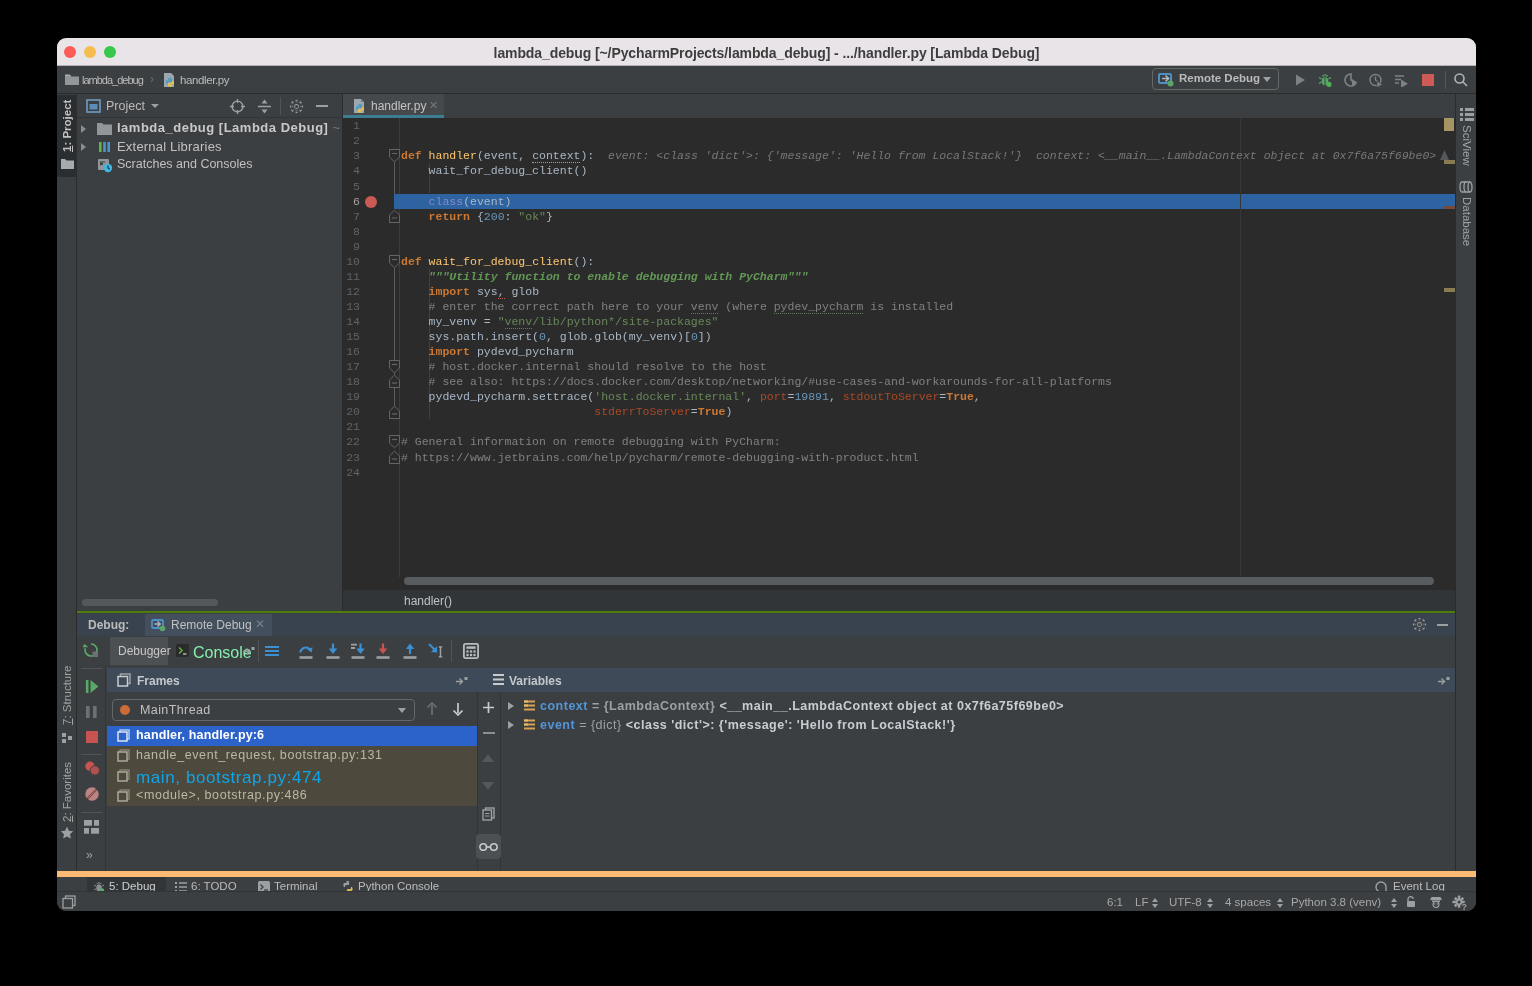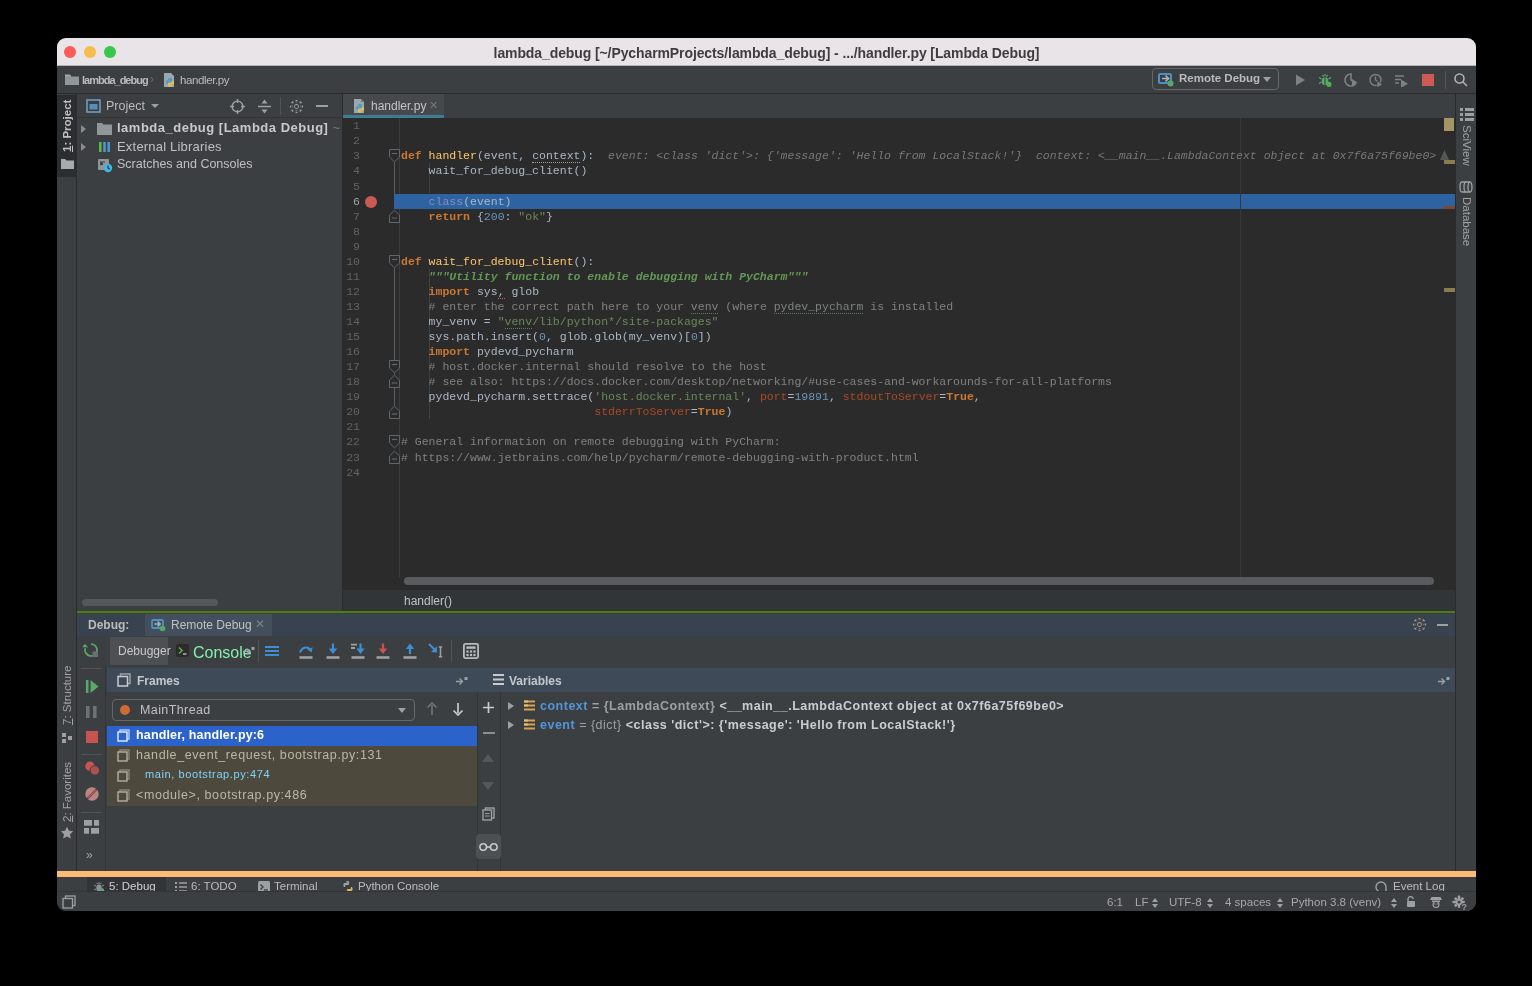--- a/index.html
+++ b/index.html
@@ -32,21 +32,21 @@
   <div class="a" style="left:7px;top:8px;width:12px;height:12px;border-radius:6px;background:#fc5b57"></div>
   <div class="a" style="left:27px;top:8px;width:12px;height:12px;border-radius:6px;background:#f5bd4e"></div>
   <div class="a" style="left:47px;top:8px;width:12px;height:12px;border-radius:6px;background:#35c84b"></div>
   <div class="a" style="left:0;top:7px;width:1419px;text-align:center;font-size:14px;letter-spacing:-0.1px;font-weight:bold;color:#3e3e3e">lambda_debug [~/PycharmProjects/lambda_debug] - .../handler.py [Lambda Debug]</div>
 
   <div class="a" id="navbar" style="left:0;top:28px;width:1419px;height:28px;background:#3c3f41">
     <svg class="a" style="left:8px;top:7px" width="14" height="13" viewBox="0 0 14 13">
         <path d="M0 2h5l1.5 1.5H14V12H0z" fill="#90969a"></path>
         <path d="M0 1.5h4.6L6 3H0z" fill="#a6abae"></path>
       </svg>
-    <div class="a" style="left:25px;top:8px;font-size:11px;letter-spacing:-1.0px;font-weight:bold;color:#bbbbbb">lambda_debug</div>
+    <div class="a" style="left:25px;top:8px;font-size:11px;letter-spacing:-1.0px;font-weight:normal;color:#bbbbbb">lambda_debug</div>
     <div class="a" style="left:93px;top:6px;font-size:12px;color:#6a6d6f">›</div>
     <svg class="a" style="left:104px;top:6px" width="16" height="16" viewBox="0 0 16 16">
         <path d="M3 1h7l3 3v11H3z" fill="#9aa7b0"></path>
         <path d="M8.9 6.1c-2 0-1.9.9-1.9 .9v.9h2v.3H6.2s-1.3-.2-1.3 1.9c0 2.1 1.2 2 1.2 2h.7v-1s0-1.2 1.2-1.2h2s1.1 0 1.1-1.1V7s.2-.9-2.2-.9z" fill="#4f9bc4"></path>
         <path d="M9.1 14.7c2 0 1.9-.9 1.9-.9v-.9H9v-.3h2.8s1.3.2 1.3-1.9c0-2.1-1.2-2-1.2-2h-.7v1s0 1.2-1.2 1.2H8s-1.1 0-1.1 1.1v1.8s-.2.9 2.2.9z" fill="#e8bf4c"></path>
       </svg>
     <div class="a" style="left:123px;top:8px;font-size:11.5px;letter-spacing:-0.4px;color:#bbbbbb">handler.py</div>
 
     <div class="a" style="left:1095px;top:2px;width:127px;height:22px;border:1px solid #646869;border-radius:4px"></div>
     <svg class="a" style="left:1101px;top:5px" width="16" height="16" viewBox="0 0 16 16">
@@ -496,21 +496,21 @@
     <div class="a" style="left:59px;top:115px;font-size:12.5px;letter-spacing:0.15px;font-weight:bold;color:#ffffff">handler, handler.py:6</div>
     <svg class="a" style="left:40px;top:136px" width="13" height="13" viewBox="0 0 13 13">
         <rect x="3" y="1" width="9" height="9" fill="none" stroke="#8a8577" stroke-width="1.4"></rect>
         <rect x="1" y="3" width="9" height="9" fill="#4e493d" stroke="#b5b0a1" stroke-width="1.4"></rect>
       </svg>
     <div class="a" style="left:59px;top:135px;font-size:12.5px;letter-spacing:0.6px;color:#bcb7a5">handle_event_request, bootstrap.py:131</div>
     <svg class="a" style="left:40px;top:156px" width="13" height="13" viewBox="0 0 13 13">
         <rect x="3" y="1" width="9" height="9" fill="none" stroke="#8a8577" stroke-width="1.4"></rect>
         <rect x="1" y="3" width="9" height="9" fill="#4e493d" stroke="#b5b0a1" stroke-width="1.4"></rect>
       </svg>
-    <div class="a" style="left:68px;top:155px;font-size:11px;letter-spacing:0.6px;color:#7dd3fc">main, bootstrap.py:474</div>
+    <div class="a" style="left:59px;top:155px;font-size:17px;letter-spacing:0.6px;color:#0ea5e9">main, bootstrap.py:474</div>
     <svg class="a" style="left:40px;top:176px" width="13" height="13" viewBox="0 0 13 13">
         <rect x="3" y="1" width="9" height="9" fill="none" stroke="#8a8577" stroke-width="1.4"></rect>
         <rect x="1" y="3" width="9" height="9" fill="#4e493d" stroke="#b5b0a1" stroke-width="1.4"></rect>
       </svg>
     <div class="a" style="left:59px;top:175px;font-size:12.5px;letter-spacing:0.6px;color:#bcb7a5">&lt;module&gt;, bootstrap.py:486</div>
 
     <div class="a" style="left:400px;top:79px;width:1px;height:181px;background:#323537"></div>
     <div class="a" style="left:423px;top:79px;width:1px;height:181px;background:#323537"></div>
 
     <svg class="a" style="left:405px;top:88px" width="13" height="13" viewBox="0 0 13 13">

